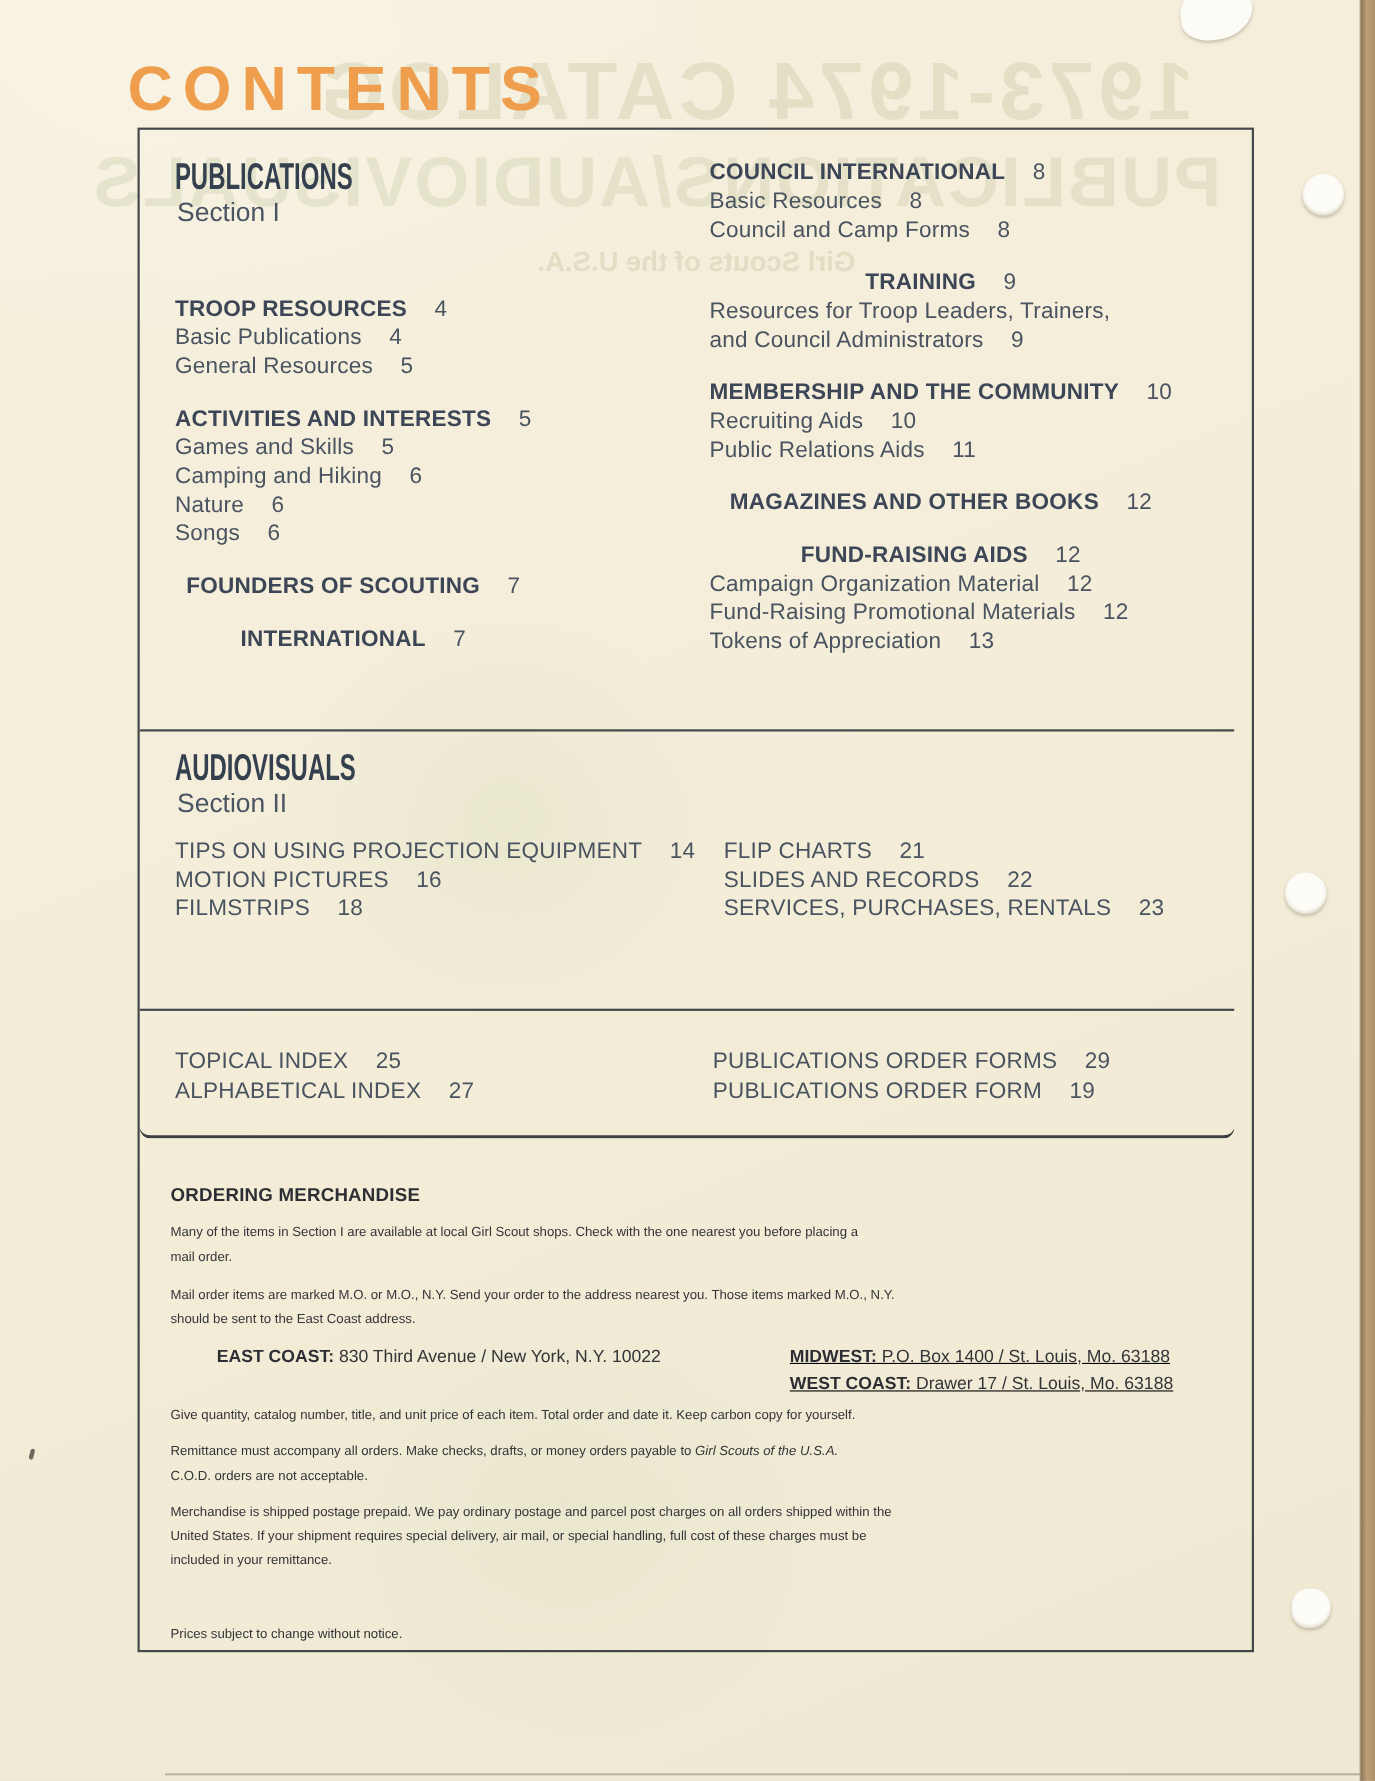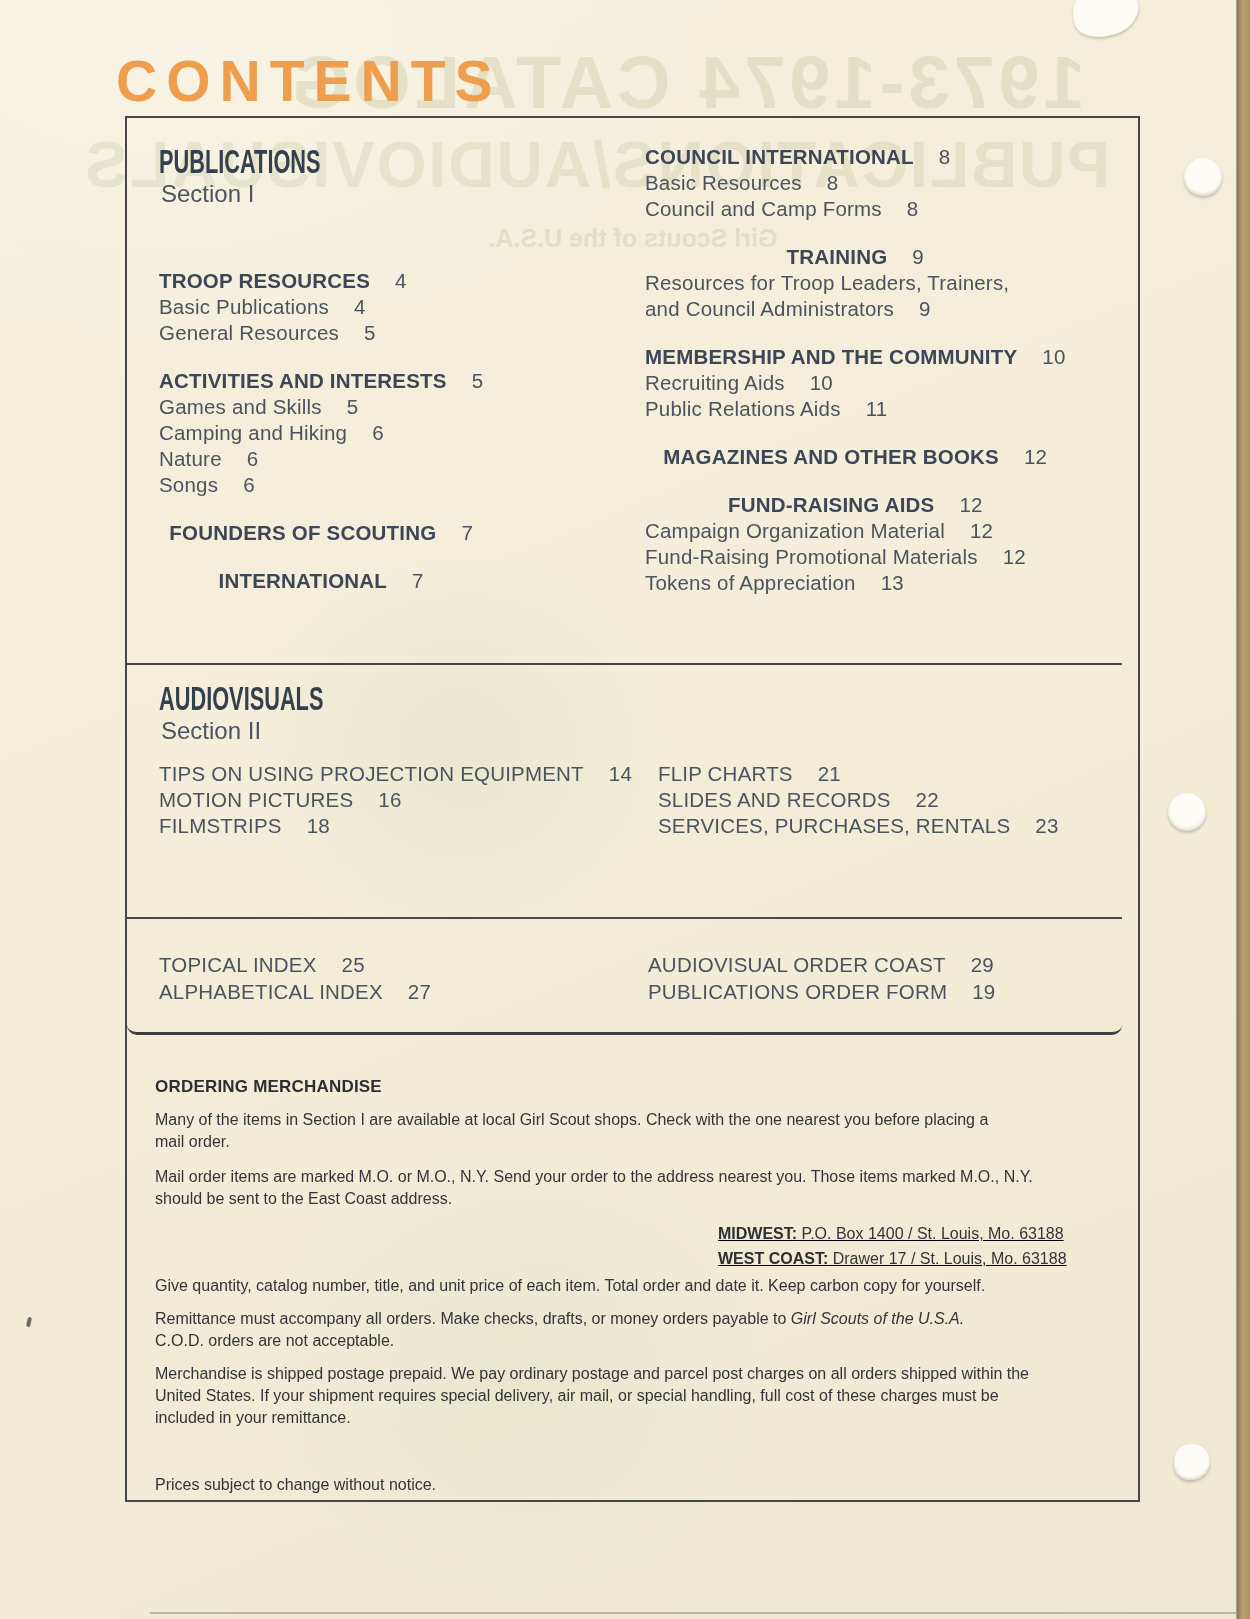--- a/index.html
+++ b/index.html
@@ -57,21 +57,21 @@
   .toc-row.h{font-weight:700;color:#3c4656;}
   .toc-row.gap{margin-top:22px;text-align:center;}
   .toc-row .p{margin-left:25px;font-weight:400;color:#4a5460;}
   
   .band4 h2{
     position:absolute;left:28px;top:42px;margin:0;
     font-size:17px;font-weight:700;color:#2c2e33;letter-spacing:0.2px;
   }
   .op{
     position:absolute;left:28px;width:965px;margin:0;
-    font-size:16px;line-height:22px;color:#323438;white-space:pre-line;
+    font-size:12px;line-height:22px;color:#323438;white-space:pre-line;
   }
   .p1{top:74px;}
   .p2{top:131px;}
   .p3{top:240px;}
   .p4{top:273px;}
   .p5{top:328px;}
   .p6{top:401px;margin-top:38px;}
   .addr{position:absolute;left:0;top:186px;width:100%;}
   .addr-line{font-size:16px;line-height:25px;color:#323438;white-space:nowrap;}
   .addr-line b{color:#2c2e33;}
@@ -162,34 +162,35 @@
           <div class="toc-row"><span class="t">SERVICES, PURCHASES, RENTALS</span><span class="p">23</span></div>
         </div>
     </section>
 
     <section class="band band3">
       <div class="list l3-left">
           <div class="toc-row"><span class="t">TOPICAL INDEX</span><span class="p">25</span></div>
           <div class="toc-row"><span class="t">ALPHABETICAL INDEX</span><span class="p">27</span></div>
         </div>
       <div class="list l3-right">
-          <div class="toc-row"><span class="t">AUDIOVISUAL ORDER COAST</span><span class="p">29</span></div>
+          <div class="toc-row"><span class="t">PUBLICATIONS ORDER FORMS</span><span class="p">29</span></div>
           <div class="toc-row"><span class="t">PUBLICATIONS ORDER FORM</span><span class="p">19</span></div>
         </div>
     </section>
 
     <section class="band band4">
       <h2>ORDERING MERCHANDISE</h2>
       <p class="op p1">Many of the items in Section I are available at local Girl Scout shops. Check with the one nearest you before placing a
 mail order.</p>
       <p class="op p2">Mail order items are marked M.O. or M.O., N.Y. Send your order to the address nearest you. Those items marked M.O., N.Y.
 should be sent to the East Coast address.</p>
 
       <div class="addr">
         <div class="addr-left">
+          <div class="addr-line"><b>EAST COAST:</b><span> 830 Third Avenue / New York, N.Y. 10022</span></div>
         </div>
         <div class="addr-right">
           <div class="addr-line"><b>MIDWEST:</b><span> P.O. Box 1400 / St. Louis, Mo. 63188</span></div>
           <div class="addr-line"><b>WEST COAST:</b><span> Drawer 17 / St. Louis, Mo. 63188</span></div>
         </div>
       </div>
 
       <p class="op p3">Give quantity, catalog number, title, and unit price of each item. Total order and date it. Keep carbon copy for yourself.</p>
       <p class="op p4"><span>Remittance must accompany all orders. Make checks, drafts, or money orders payable to </span><i>Girl Scouts of the U.S.A.</i><br><span>C.O.D. orders are not acceptable.</span></p>
       <p class="op p5">Merchandise is shipped postage prepaid. We pay ordinary postage and parcel post charges on all orders shipped within the

